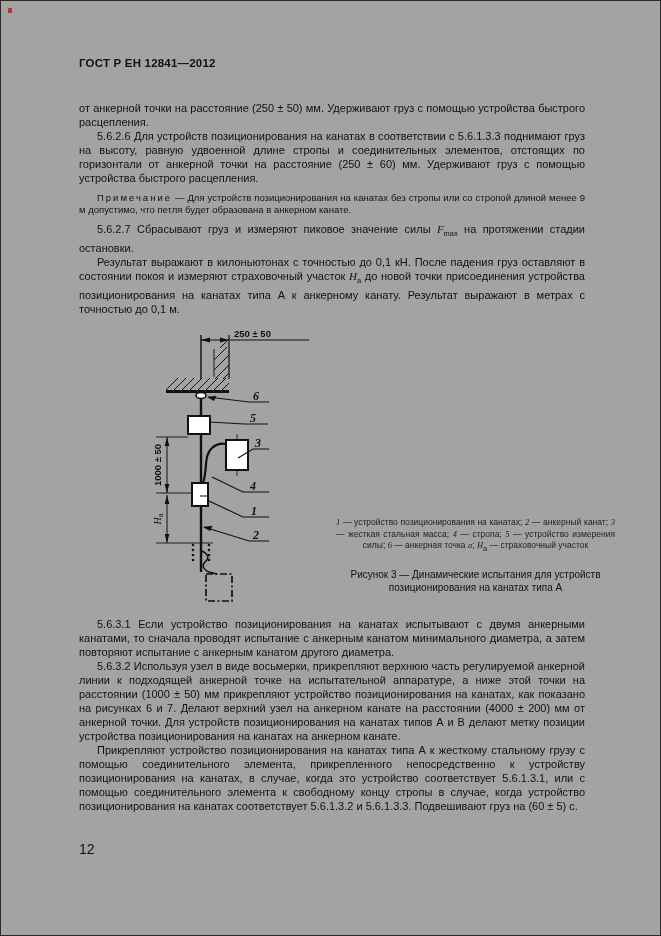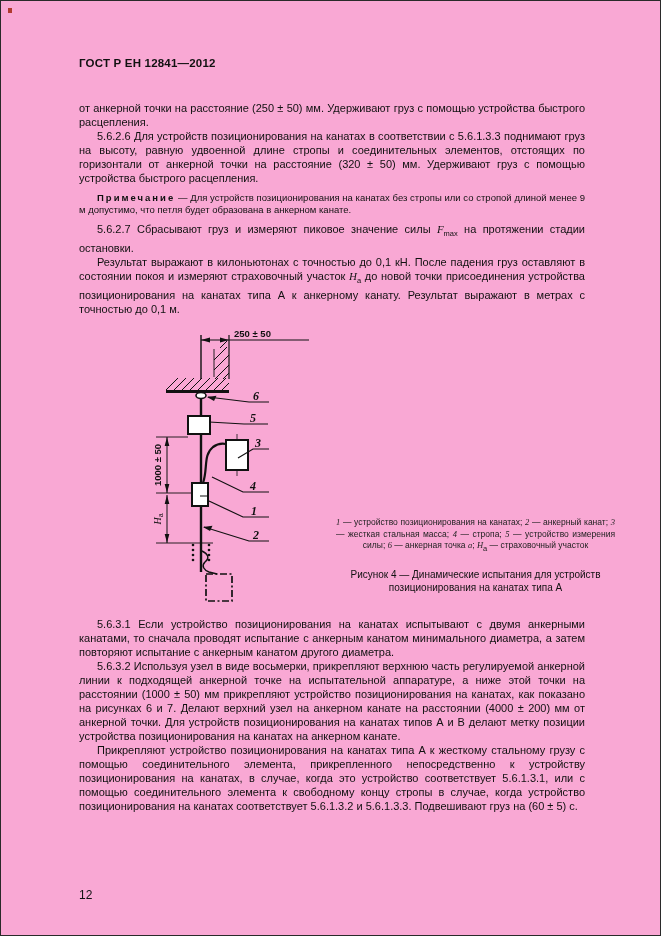--- a/index.html
+++ b/index.html
@@ -1,52 +1,52 @@
 <!DOCTYPE html>
 <html lang="ru"><head>
 <meta charset="utf-8">
 <style>
   html,body { margin:0; padding:0; background:#e8e8e8; }
   .page {
-    position:relative; width:661px; height:936px; background:#f9a8d4;
+    position:relative; width:661px; height:936px; background:#a3a3a3;
     box-sizing:border-box; border:1px solid #2a2a2a;
     font-family:"Liberation Sans", sans-serif; color:#111;
     overflow:hidden;
   }
   .scan-artifact { position:absolute; left:7px; top:7px; width:4px; height:5px; background:#b03a2e; }
   .doc-header { position:absolute; top:56px; left:78px; font-size:11.5px; font-weight:bold; letter-spacing:.2px; }
   .content { position:absolute; top:100px; left:78px; width:506px; }
   .content p { margin:0; font-size:11px; line-height:14px; text-align:justify; }
   .ind { text-indent:18px; }
   .note { font-size:9.5px !important; line-height:12px !important; margin:7px 0 6px !important; text-indent:18px; }
-  .note-label { letter-spacing:2px;font-weight:bold; }
+  .note-label { letter-spacing:2px; }
   .var { font-style:italic; font-family:"Liberation Serif", serif; }
   sub.small { font-size:7.5px; }
   .figure-block { position:relative; height:290px; margin-top:11px; }
   .fig-svg { position:absolute; left:52px; top:0; }
   .fig-right { position:absolute; left:257px; top:190px; width:279px; }
   .legend { font-size:8.5px !important; line-height:11.5px !important; text-align:justify; text-align-last:center; color:#222; }
   .legend .num { font-style:italic; font-family:"Liberation Serif", serif; }
   .figcaption { font-size:10px !important; line-height:13px !important; text-align:center !important; margin-top:13px !important; }
   .h563 { margin:2px 0 0; font-size:11px; line-height:14px; font-weight:bold; text-indent:18px; text-align:left; }
-  .pagenum { position:absolute; left:78px; top:887px; font-size:12px; }
+  .pagenum { position:absolute; left:78px; top:840px; font-size:14px; }
   svg text { fill:#111; }
   .dim-text { font-family:"Liberation Sans", sans-serif; font-size:9.5px; font-weight:bold; }
   .callout-num { font-family:"Liberation Serif", serif; font-style:italic; font-weight:bold; font-size:12px; }
 </style>
 </head>
 <body>
 
 <div class="page">
   <div class="scan-artifact"></div>
   <div class="doc-header">ГОСТ Р ЕН 12841—2012</div>
 
   <div class="content">
     <p>от анкерной точки на расстояние (250 ± 50) мм. Удерживают груз с помощью устройства быстрого расцепления.</p>
-    <p class="ind">5.6.2.6 Для устройств позиционирования на канатах в соответствии с 5.6.1.3.3 поднимают груз на высоту, равную удвоенной длине стропы и соединительных элементов, отстоящих по горизонтали от анкерной точки на расстояние (320 ± 50) мм. Удерживают груз с помощью устройства быстрого расцепления.</p>
+    <p class="ind">5.6.2.6 Для устройств позиционирования на канатах в соответствии с 5.6.1.3.3 поднимают груз на высоту, равную удвоенной длине стропы и соединительных элементов, отстоящих по горизонтали от анкерной точки на расстояние (250 ± 60) мм. Удерживают груз с помощью устройства быстрого расцепления.</p>
     <p class="note"><span class="note-label">Примечание</span><span> — Для устройств позиционирования на канатах без стропы или со стропой длиной менее 9 м допустимо, что петля будет образована в анкерном канате.</span></p>
     <p class="ind"><span>5.6.2.7 Сбрасывают груз и измеряют пиковое значение силы </span><span class="var">F</span><sub class="small">max</sub><span> на протяжении стадии остановки.</span></p>
     <p class="ind"><span>Результат выражают в килоньютонах с точностью до 0,1 кН. После падения груз оставляют в состоянии покоя и измеряют страховочный участок </span><span class="var">H</span><sub class="small">a</sub><span> до новой точки присоединения устройства позиционирования на канатах типа А к анкерному канату. Результат выражают в метрах с точностью до 0,1 м.</span></p>
 
     <div class="figure-block">
       <svg class="fig-svg" width="292" height="290" viewBox="0 0 292 290">
 
         <text class="dim-text" x="103" y="10">250 ± 50</text>
         <line x1="70" y1="13" x2="178" y2="13" stroke="#111" stroke-width="1.2"></line>
         <polygon points="70,13 79,10.6 79,15.4" fill="#111"></polygon>
@@ -129,21 +129,21 @@
         <text class="callout-num" x="122" y="73">6</text>
         <text class="callout-num" x="119" y="95">5</text>
         <text class="callout-num" x="124" y="120">3</text>
         <text class="callout-num" x="119" y="163">4</text>
         <text class="callout-num" x="120" y="188">1</text>
         <text class="callout-num" x="122" y="212">2</text>
       </svg>
 
       <div class="fig-right">
         <p class="legend"><span class="num">1</span><span> — устройство позиционирования на канатах; </span><span class="num">2</span><span> — анкерный канат; </span><span class="num">3</span><span> — жесткая стальная масса; </span><span class="num">4</span><span> — стропа; </span><span class="num">5</span><span> — устройство измерения силы; </span><span class="num">6</span><span> — анкерная точка </span><span class="num">a</span><span>; </span><span class="num">H</span><sub class="small">a</sub><span> — страховочный участок</span></p>
-        <p class="figcaption">Рисунок 4 — Динамические испытания для устройств позиционирования на канатах типа А</p>
+        <p class="figcaption">Рисунок 3 — Динамические испытания для устройств позиционирования на канатах типа А</p>
       </div>
     </div>
 
     <p class="ind">5.6.3.1 Если устройство позиционирования на канатах испытывают с двумя анкерными канатами, то сначала проводят испытание с анкерным канатом минимального диаметра, а затем повторяют испытание с анкерным канатом другого диаметра.</p>
     <p class="ind">5.6.3.2 Используя узел в виде восьмерки, прикрепляют верхнюю часть регулируемой анкерной линии к подходящей анкерной точке на испытательной аппаратуре, а ниже этой точки на расстоянии (1000 ± 50) мм прикрепляют устройство позиционирования на канатах, как показано на рисунках 6 и 7. Делают верхний узел на анкерном канате на расстоянии (4000 ± 200) мм от анкерной точки. Для устройств позиционирования на канатах типов А и В делают метку позиции устройства позиционирования на канатах на анкерном канате.</p>
     <p class="ind">Прикрепляют устройство позиционирования на канатах типа А к жесткому стальному грузу с помощью соединительного элемента, прикрепленного непосредственно к устройству позиционирования на канатах, в случае, когда это устройство соответствует 5.6.1.3.1, или с помощью соединительного элемента к свободному концу стропы в случае, когда устройство позиционирования на канатах соответствует 5.6.1.3.2 и 5.6.1.3.3. Подвешивают груз на (60 ± 5) с.</p>
   </div>
 
   <div class="pagenum">12</div>
 </div>

